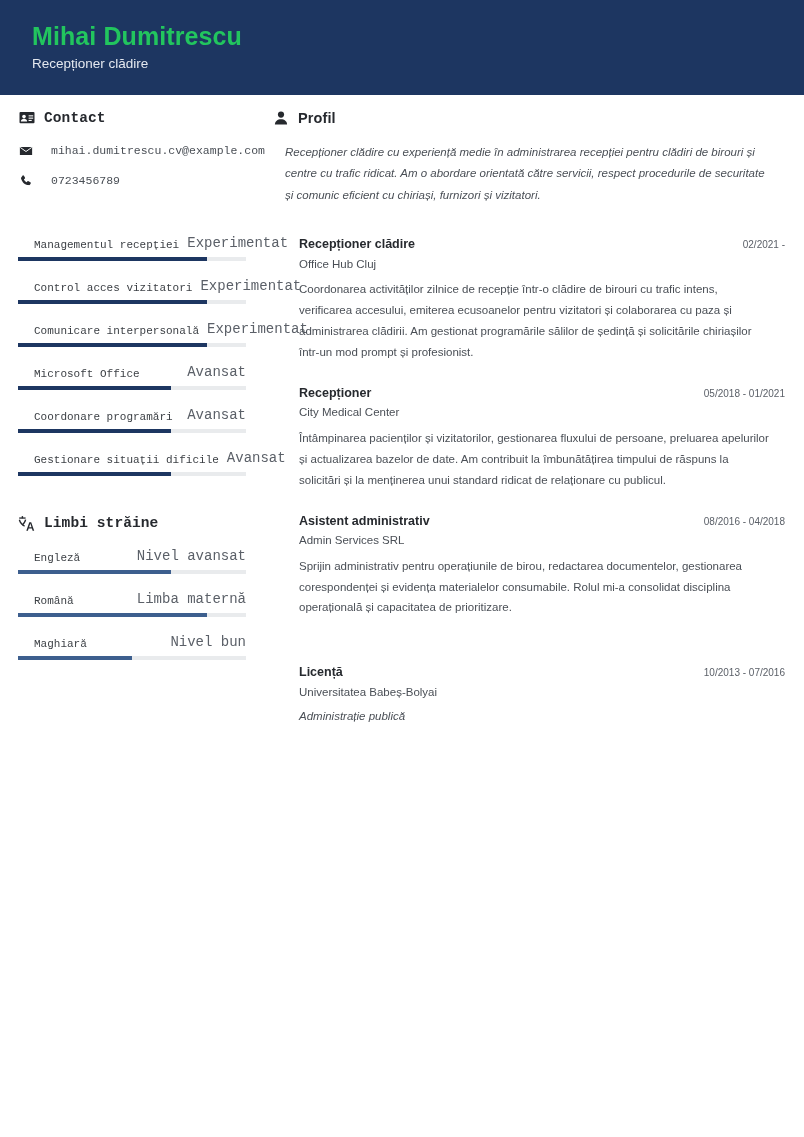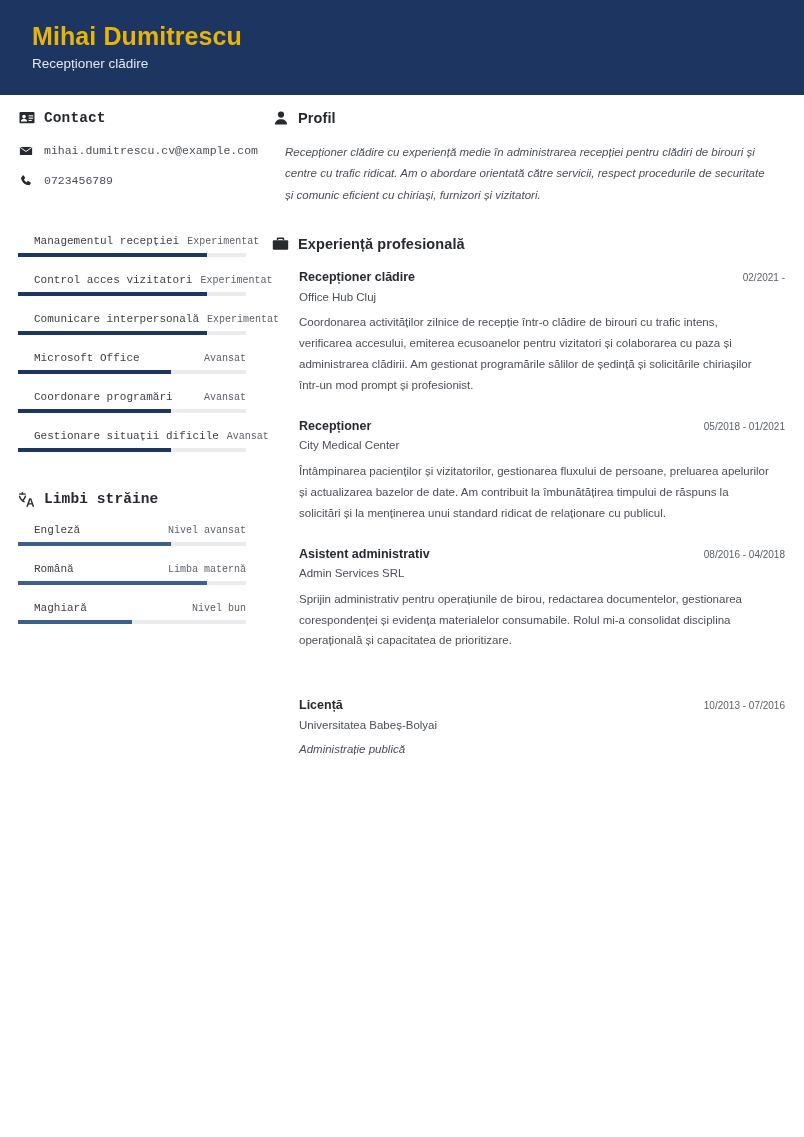--- a/index.html
+++ b/index.html
@@ -26,21 +26,21 @@
   .header {
     background: #1d3661;
     height: 95px;
     padding: 0 0 0 32px;
     display: flex;
     flex-direction: column;
     justify-content: center;
     box-sizing: border-box;
   }
   .header-name {
-    color: #eab308;
+    color: #22c55e;
     font-size: 25px;
     font-weight: bold;
     letter-spacing: 0.1px;
     line-height: 1.1;
     margin: 0 0 7px 0;
   }
   .header-role {
     color: #e4e8ef;
     font-size: 13.5px;
     font-weight: normal;
@@ -92,21 +92,21 @@
   }
   .section-title.small {
     font-size: 13.5px;
   }
 
   
   .contact-block { margin-top: 12px; }
   .contact-row {
     display: flex;
     align-items: flex-start;
-    gap: 11px;
+    gap: 18px;
     margin-bottom: 13px;
   }
   .contact-ico {
     width: 15px;
     flex: 0 0 15px;
     display: flex;
     justify-content: center;
     padding-top: 2px;
     color: #26292e;
   }
@@ -127,21 +127,21 @@
     gap: 8px;
     margin-bottom: 6px;
     padding-left: 16px;
   }
   .bar-name {
     font-size: 11px;
     color: #3b3f44;
     white-space: nowrap;
   }
   .bar-level {
-    font-size: 10px;
+    font-size: 14px;
     color: #5b6068;
     white-space: nowrap;
   }
   .bar-track {
     position: relative;
     height: 4px;
     background: #e9ebed;
     border-radius: 0;
     width: 100%;
   }
@@ -391,29 +391,20 @@
             </svg>
           </span>
           <span class="section-title">Profil</span>
         </div>
         <p class="profile-text">Recepționer clădire cu experiență medie în administrarea recepției pentru clădiri de birouri și centre cu trafic ridicat. Am o abordare orientată către servicii, respect procedurile de securitate și comunic eficient cu chiriași, furnizori și vizitatori.</p>
       </div>
 
       <div class="sec-spacer-lg"></div>
 
       <div>
-        <div class="section-head">
-          <span class="sec-icon">
-            <svg width="17" height="16" viewBox="0 0 17 16" fill="#26292e">
-              <path d="M6.0 1.6h5.0c0.7 0 1.2 0.5 1.2 1.2v1.3h-1.5V3.1H6.3v1.0H4.8V2.8c0-0.7 0.5-1.2 1.2-1.2z"></path>
-              <rect x="0.8" y="4.2" width="15.4" height="9.6" rx="1.1"></rect>
-            </svg>
-          </span>
-          <span class="section-title">Experiență profesională</span>
-        </div>
         <div class="entries">
 
           <div class="entry">
             <div class="entry-top">
               <span class="entry-title">Recepționer clădire</span>
               <span class="entry-date">02/2021 -</span>
             </div>
             <div class="entry-org">Office Hub Cluj</div>
             <div class="entry-desc">Coordonarea activităților zilnice de recepție într-o clădire de birouri cu trafic intens, verificarea accesului, emiterea ecusoanelor pentru vizitatori și colaborarea cu paza și administrarea clădirii. Am gestionat programările sălilor de ședință și solicitările chiriașilor într-un mod prompt și profesionist.</div>
           </div>

